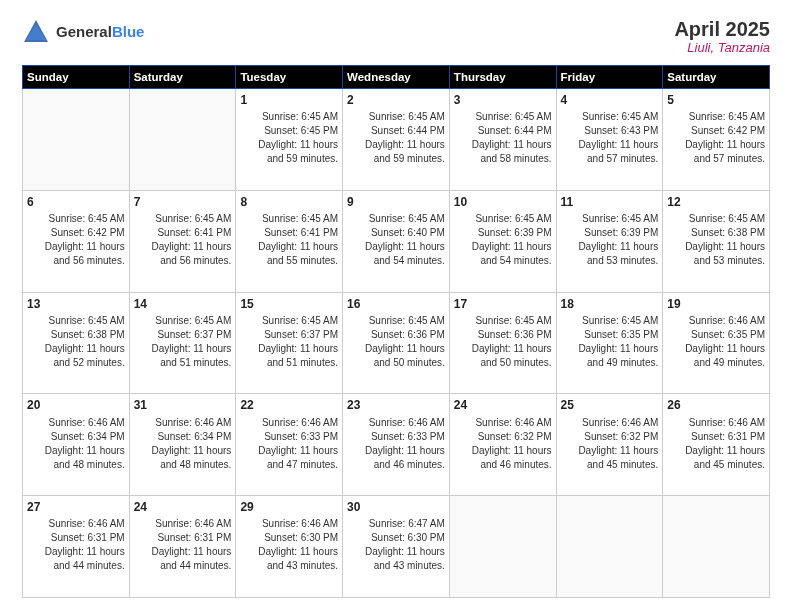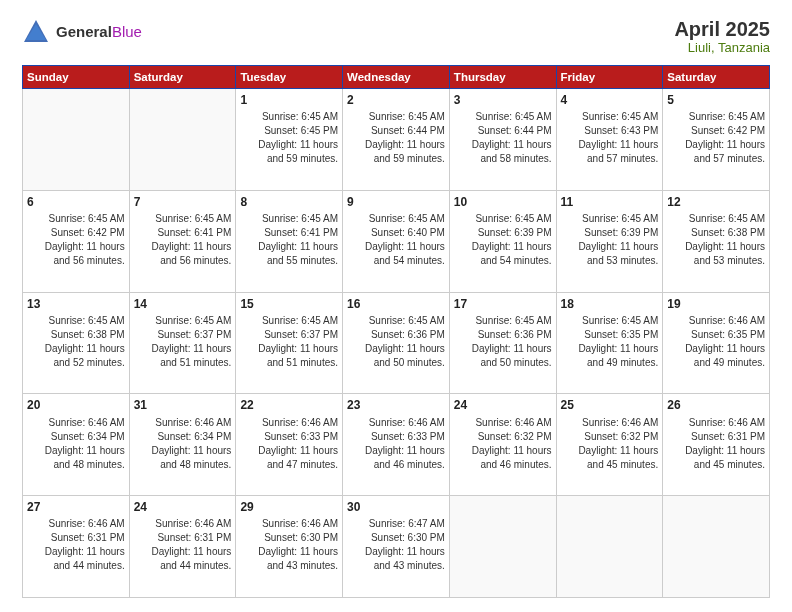--- a/index.html
+++ b/index.html
@@ -32,49 +32,50 @@
       display: flex;
       line-height: 1.1;
     }
     .logo-general {
       font-size: 15px;
       font-weight: bold;
       color: #333;
     }
     .logo-blue {
       font-size: 15px;
-      font-weight: normal;
-      color: #a21caf;
+      font-weight: bold;
+      color: #3b82f6;
     }
     .logo-icon {
       width: 28px;
       height: 28px;
       margin-right: 4px;
     }
     .title-block {
       text-align: right;
     }
     .month-title {
       font-size: 20px;
       font-weight: bold;
       color: #333;
       line-height: 1.1;
     }
     .subtitle {
       font-size: 13px;
-      color: #4d7c0f;
+      color: #be185d;
+      font-style: italic;
     }
     .calendar {
       width: 100%;
       border-collapse: collapse;
       flex: 1;
       font-size: 10.5px;
     }
     .calendar thead th {
-      background: #b91c1c;
+      background: #000000;
       color: #fff;
       padding: 5px 4px;
       text-align: left;
       font-size: 11.5px;
       font-weight: bold;
       border: 1px solid #1a44aa;
     }
     .calendar tbody td {
       border: 1px solid #ccc;
       vertical-align: top;

